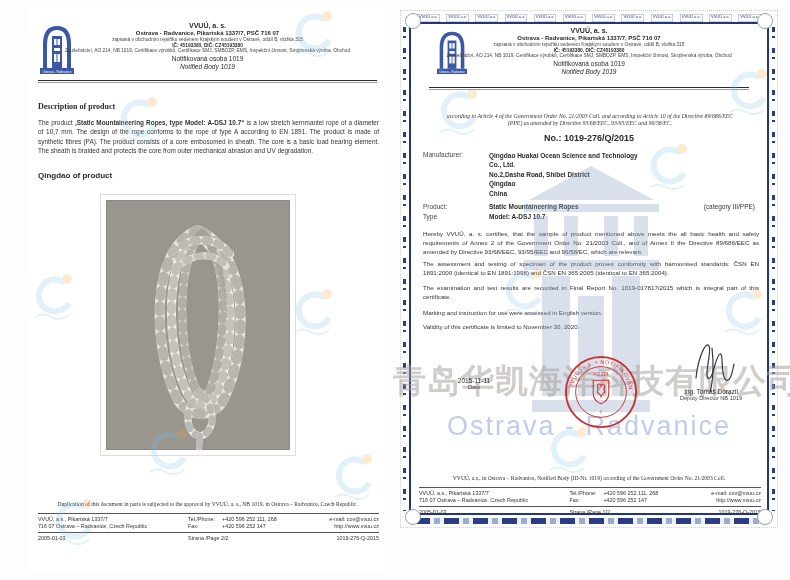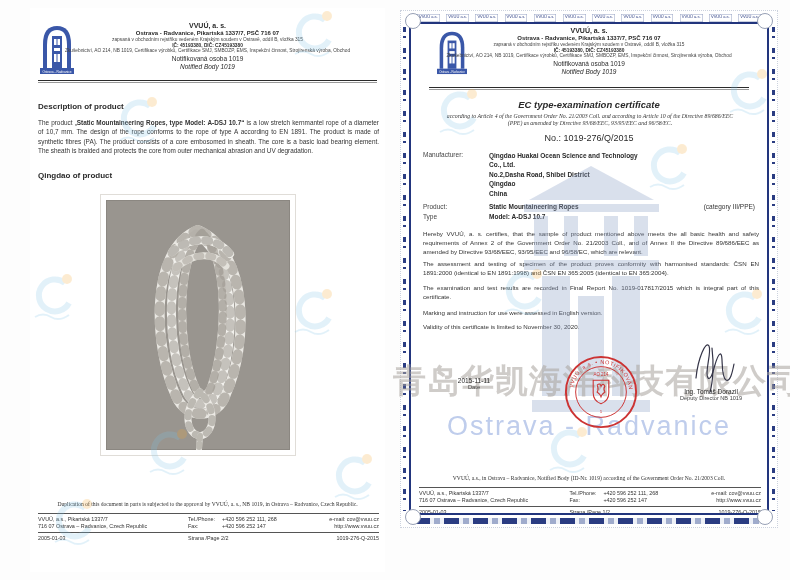--- a/index.html
+++ b/index.html
@@ -50,21 +50,21 @@
             background:repeating-linear-gradient(180deg,#2a3c82 0 5px,transparent 5px 9px,#2a3c82 9px 11px,transparent 11px 21px); }
   .edge-bottom { position:absolute; left:14px; right:14px; bottom:3px; height:6px; z-index:3;
             background:repeating-linear-gradient(90deg,#2a3c82 0 15px,#eef1f7 15px 19px,#9fabcc 19px 25px,#eef1f7 25px 29px); }
   .corner-circle { position:absolute; width:16px; height:16px; border-radius:50%;
             background:#fff; border:1.5px solid #97a0b5; z-index:4; }
 
   .cert-title { position:absolute; left:0; right:0; text-align:center;
             font-size:9.5px; font-weight:bold; font-style:italic; }
   .cert-subtitle { position:absolute; left:39px; width:300px; text-align:center;
             font-family:"Liberation Serif", serif; font-style:italic; font-size:5.8px; line-height:7px; color:#333; }
-  .cert-number { position:absolute; left:0; right:0; text-align:center; font-size:9px; font-weight:normal; }
+  .cert-number { position:absolute; left:0; right:0; text-align:center; font-size:9px; font-weight:bold; }
   .fld-label { position:absolute; font-size:6.5px; color:#444; }
   .fld-value { position:absolute; font-size:6.5px; font-weight:bold; }
   .cert-par { position:absolute; left:22px; width:336px; font-size:6.2px; line-height:1.42; text-align:justify; color:#333; }
 
   .tower-watermark { position:absolute; opacity:0.33; z-index:1; }
   .cn-watermark { position:absolute; left:-8px; top:348px; width:400px; z-index:5;
         font-size:33px; font-weight:bold; letter-spacing:1px; white-space:nowrap;
         color:rgba(168,163,156,0.55); overflow:hidden; pointer-events:none; }
   .big-blue-text { position:absolute; left:0; right:0; top:400px; text-align:center; z-index:2;
         font-size:27px; letter-spacing:2px; color:#bfcdec; }
@@ -101,21 +101,21 @@
     <div class="hdr-company">VVUÚ, a. s.</div>
     <div class="hdr-address">Ostrava - Radvanice, Pikartská 1337/7, PSČ 716 07</div>
     <div class="hdr-registry">zapsaná v obchodním rejstříku vedeném Krajským soudem v Ostravě, oddíl B, vložka 315</div>
     <div class="hdr-ids">IČ: 45193380, DIČ: CZ45193380</div>
     <div class="hdr-activities">Zkušebnictví, AO 214, NB 1019, Certifikace výrobků, Certifikace SMJ, SMBOZP, EMS, Inspekční činnost, Strojírenská výroba, Obchod</div>
     <div class="hdr-ncs">Notifikovaná osoba 1019</div>
     <div class="hdr-nen">Notified Body 1019</div>
   </div>
   <div class="hdr-rule" style="position:absolute; left:8px; right:8px; top:72px;"></div>
 
-  <div class="sec-heading" style="left:8px; top:94px;">Description of product</div>
+  <div class="sec-heading" style="left:8px; top:94px;font-family:Liberation Serif, serif;">Description of product</div>
 
   <div class="body-par" style="left:8px; top:110px; width:341px;">
     <span>The product „</span><span style="font-weight:bold">Static Mountaineering Ropes, type Model: A-DSJ 10.7“</span><span> is a low stretch kernmantel rope of a diameter of 10,7 mm. The design of the rope conforms to the rope of type A according to EN 1891. The product is made of synthetic fibres (PA). The product consists of a core embosomed in sheath. The core is a basic load bearing element. The sheath is braided and protects the core from outer mechanical abrasion and UV degradation.</span>
   </div>
 
   <div class="sec-heading" style="left:8px; top:163px;">Qingdao of product</div>
 
   <div class="photo-frame" style="left:70px; top:186px; width:196px; height:262px;">
     <svg width="184" height="250" viewBox="0 0 184 250">
       <rect x="0" y="0" width="184" height="250" fill="#99958f"></rect>
@@ -228,21 +228,20 @@
     <div class="hdr-company">VVUÚ, a. s.</div>
     <div class="hdr-address">Ostrava - Radvanice, Pikartská 1337/7, PSČ 716 07</div>
     <div class="hdr-registry">zapsaná v obchodním rejstříku vedeném Krajským soudem v Ostravě, oddíl B, vložka 315</div>
     <div class="hdr-ids">IČ: 45193380, DIČ: CZ45193380</div>
     <div class="hdr-activities">Zkušebnictví, AO 214, NB 1019, Certifikace výrobků, Certifikace SMJ, SMBOZP, EMS, Inspekční činnost, Strojírenská výroba, Obchod</div>
     <div class="hdr-ncs">Notifikovaná osoba 1019</div>
     <div class="hdr-nen">Notified Body 1019</div>
   </div>
   <div class="hdr-rule" style="position:absolute; left:28px; right:28px; top:76px;"></div>
 
-  <div class="cert-title" style="top:88px;">EC type-examination certificate</div>
   <div class="cert-subtitle" style="top:102px;">according to Article 4 of the Government Order No. 21/2003 Coll. and according to Article 10 of the Directive 89/686/EEC (PPE) as amended by Directive 93/68/EEC, 93/95/EEC and 96/58/EC.</div>
   <div class="cert-number" style="top:122px;">No.: 1019-276/Q/2015</div>
 
   <div class="fld-label" style="left:22px; top:140px;">Manufacturer:</div>
   <div class="fld-value" style="left:88px; top:140px; line-height:9.4px;">
     <div>Qingdao Huakai Ocean Science and Technology</div>
     <div>Co., Ltd.</div>
     <div>No.2,Dasha Road, Shibei District</div>
     <div>Qingdao</div>
     <div>China</div>

